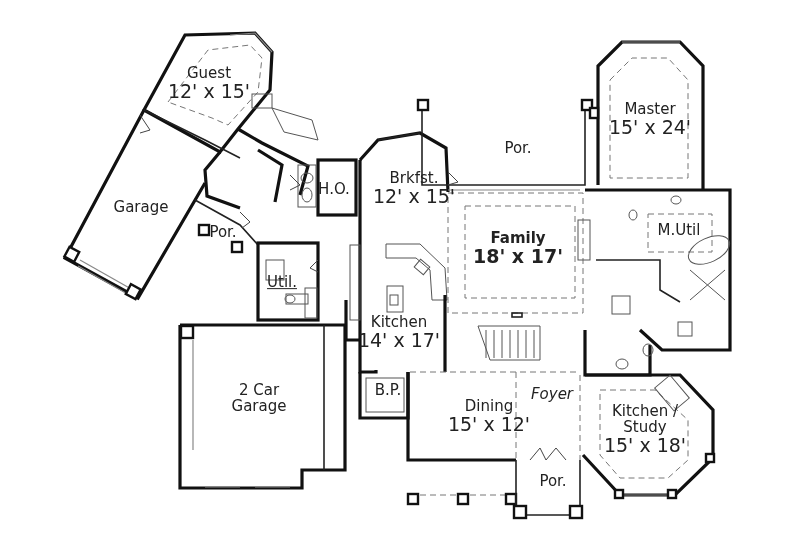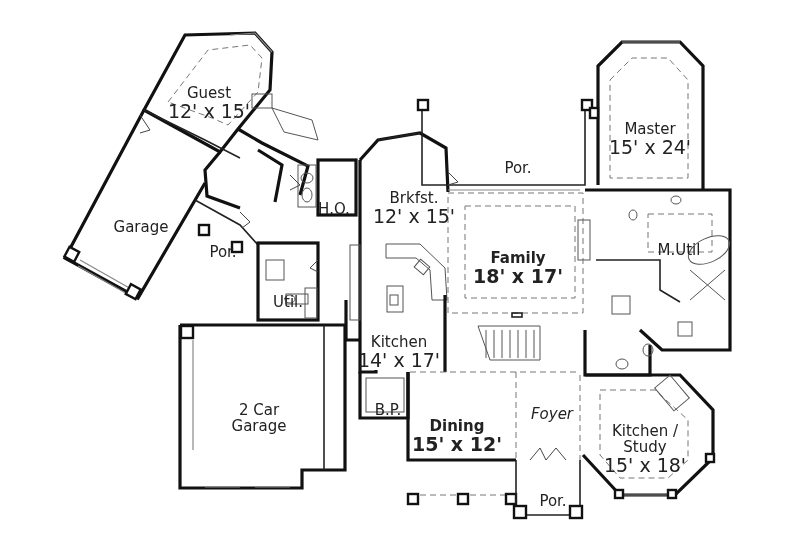--- a/index.html
+++ b/index.html
@@ -5,21 +5,21 @@
   html,body{margin:0;padding:0;background:#ffffff;}
   body{width:800px;height:535px;overflow:hidden;position:relative;font-family:"DejaVu Sans","Liberation Sans",sans-serif;}
   #plan{position:absolute;left:0;top:0;width:800px;height:535px;}
   .wall{fill:none;stroke:#111;stroke-width:3.2;stroke-linejoin:miter;}
   .wall-thin{fill:none;stroke:#222;stroke-width:1.6;}
   .fixture{fill:none;stroke:#555;stroke-width:1;}
   .dash{fill:none;stroke:#777;stroke-width:1;stroke-dasharray:6 4;}
   .window{fill:none;stroke:#888;stroke-width:1.2;}
   .post{fill:#fff;stroke:#111;stroke-width:2.4;}
   .door{fill:none;stroke:#444;stroke-width:1;}
-  .lbl{position:absolute;color:#222;text-align:center;line-height:1.05;white-space:nowrap;transform:translate(-50%,-50%);margin-top:20px;}
+  .lbl{position:absolute;color:#222;text-align:center;line-height:1.05;white-space:nowrap;transform:translate(-50%,-50%);}
   .lbl .n{font-size:15px;display:block;}
   .lbl .d{font-size:19px;display:block;}
 </style>
 </head>
 <body>
 
 <svg id="plan" viewBox="0 0 800 535" xmlns="http://www.w3.org/2000/svg">
 
   <g>
     <polygon class="wall" points="144,110 185,35 255,33 272,52 270,90 238,129 220,152"></polygon>
@@ -180,21 +180,21 @@
 </div>
 <div class="lbl" style="left:141px;top:208px;">
   <span class="n">Garage</span>
 </div>
 <div class="lbl" style="left:334px;top:190px;">
   <span class="n">H.O.</span>
 </div>
 <div class="lbl" style="left:223px;top:233px;">
   <span class="n">Por.</span>
 </div>
-<div class="lbl" style="left:288px;top:283px;">
+<div class="lbl" style="left:282px;top:283px;text-decoration:underline;">
   <span class="n">Util.</span>
 </div>
 <div class="lbl" style="left:259px;top:399px;">
   <span class="n">2 Car</span>
   <span class="n">Garage</span>
 </div>
 <div class="lbl" style="left:414px;top:189px;">
   <span class="n">Brkfst.</span>
   <span class="d">12' x 15'</span>
 </div>
@@ -205,21 +205,21 @@
   <span class="n">Family</span>
   <span class="d">18' x 17'</span>
 </div>
 <div class="lbl" style="left:399px;top:333px;">
   <span class="n">Kitchen</span>
   <span class="d">14' x 17'</span>
 </div>
 <div class="lbl" style="left:388px;top:391px;">
   <span class="n">B.P.</span>
 </div>
-<div class="lbl" style="left:457px;top:417px;font-weight:bold;">
+<div class="lbl" style="left:489px;top:417px;">
   <span class="n">Dining</span>
   <span class="d">15' x 12'</span>
 </div>
 <div class="lbl" style="left:552px;top:395px;font-style:italic;">
   <span class="n">Foyer</span>
 </div>
 <div class="lbl" style="left:553px;top:482px;">
   <span class="n">Por.</span>
 </div>
 <div class="lbl" style="left:650px;top:120px;">

